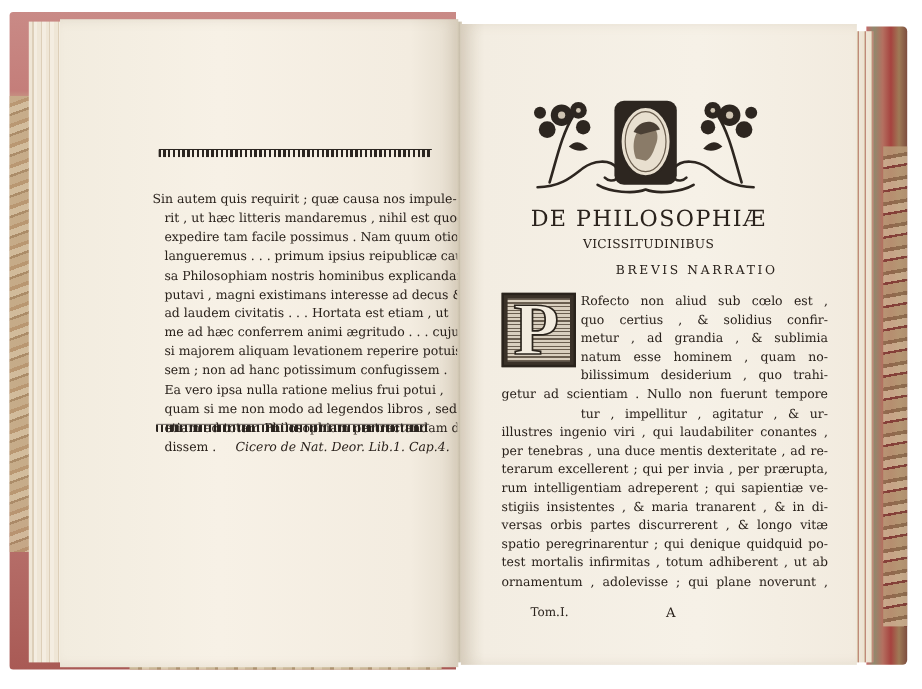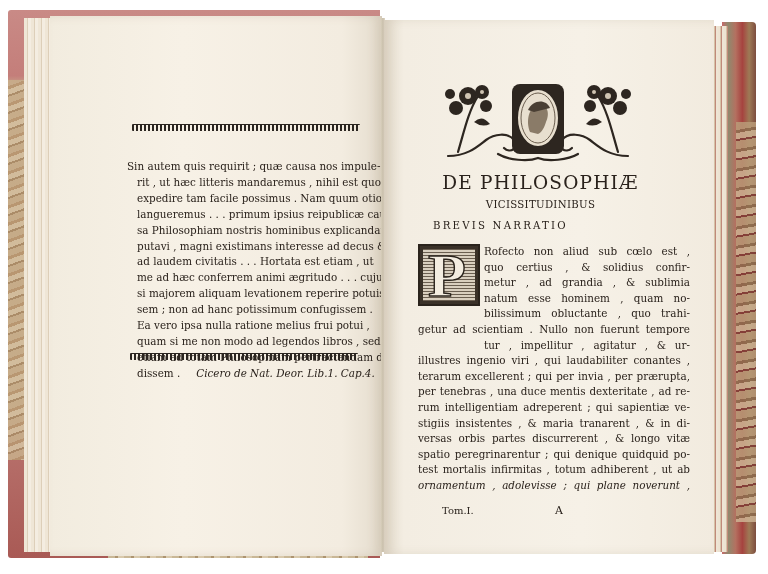--- a/index.html
+++ b/index.html
@@ -25,28 +25,28 @@
   .wavy-bottom{left:130px;top:353px;width:228px;}
   .quote{position:absolute;left:127px;top:159px;width:237px;font-size:10.4px;line-height:15.9px;text-align:justify;}
   .quote .ln{display:block;white-space:nowrap;text-align:justify;text-align-last:justify;}
   .quote .ln.indent{padding-left:10px;}
   .quote .ln.last{text-align-last:left;}
   .cite{font-style:italic;padding-left:16px;}
   
   .headpiece{position:absolute;left:438px;top:82px;width:200px;height:82px;}
   .title{position:absolute;left:433px;top:172px;width:215px;text-align:center;font-size:18.5px;letter-spacing:1.2px;white-space:nowrap;}
   .subtitle{position:absolute;left:433px;top:199px;width:215px;text-align:center;font-size:10.2px;letter-spacing:.3px;}
-  .subtitle2{position:absolute;left:433px;top:220px;width:215px;text-align:left;font-size:10.2px;letter-spacing:2.2px;}
+  .subtitle2{position:absolute;left:433px;top:220px;width:215px;text-align:right;font-size:10.2px;letter-spacing:2.2px;}
   .dropcap{position:absolute;left:418px;top:244px;width:62px;height:62px;background:#3a3128;border:2px solid #2a231c;box-sizing:border-box;overflow:hidden;}
   .dropcap .bg{position:absolute;inset:3px;background:repeating-linear-gradient(0deg,#6a5e50 0 1px,#d9cfbf 1px 3px);}
   .dropcap .letter{position:absolute;left:8px;top:-6px;font-size:62px;line-height:70px;color:#f3ece0;font-family:"Liberation Serif",serif;-webkit-text-stroke:1.4px #2a231c;font-weight:bold;}
   .body-text{position:absolute;left:418px;top:244px;width:272px;font-size:10.4px;line-height:15.6px;}
   .body-text .ln{display:block;white-space:nowrap;text-align:justify;text-align-last:justify;}
   .body-text .ln.short{margin-left:66px;}
-  .body-text .ln.last{text-align-last:justify;font-style:italic;}
+  .body-text .ln.last{text-align-last:justify;}
   .footer{position:absolute;left:438px;top:505px;width:240px;font-size:10px;}
   .footer .tom{position:absolute;left:4px;top:0;}
   .footer .sig{position:absolute;left:117px;top:-1px;font-size:11px;}
 </style>
 </head>
 <body>
 
 <div class="book">
   <div class="cover-left">
     <div class="marble"></div>
@@ -119,26 +119,26 @@
 
   <div class="title">DE PHILOSOPHIÆ</div>
   <div class="subtitle">VICISSITUDINIBUS</div>
   <div class="subtitle2">BREVIS NARRATIO</div>
 
   <div class="body-text">
     <span class="ln short">Rofecto non aliud sub cœlo est ,</span>
     <span class="ln short">quo certius , &amp; solidius confir-</span>
     <span class="ln short">metur , ad grandia , &amp; sublimia</span>
     <span class="ln short">natum esse hominem , quam no-</span>
-    <span class="ln short">bilissimum obluctante , quo trahi-</span>
+    <span class="ln short">bilissimum desiderium , quo trahi-</span>
     <span class="ln">getur ad scientiam . Nullo non fuerunt tempore</span>
     <span class="ln short">tur , impellitur , agitatur , &amp; ur-</span>
     <span class="ln">illustres ingenio viri , qui laudabiliter conantes ,</span>
+    <span class="ln">per tenebras , una duce mentis dexteritate , ad re-</span>
     <span class="ln">terarum excellerent ; qui per invia , per prærupta,</span>
-    <span class="ln">per tenebras , una duce mentis dexteritate , ad re-</span>
     <span class="ln">rum intelligentiam adreperent ; qui sapientiæ ve-</span>
     <span class="ln">stigiis insistentes , &amp; maria tranarent , &amp; in di-</span>
     <span class="ln">versas orbis partes discurrerent , &amp; longo vitæ</span>
     <span class="ln">spatio peregrinarentur ; qui denique quidquid po-</span>
     <span class="ln">test mortalis infirmitas , totum adhiberent , ut ab</span>
     <span class="ln last">ornamentum , adolevisse ; qui plane noverunt ,</span>
   </div>
 
   <div class="dropcap">
     <div class="bg"></div>

